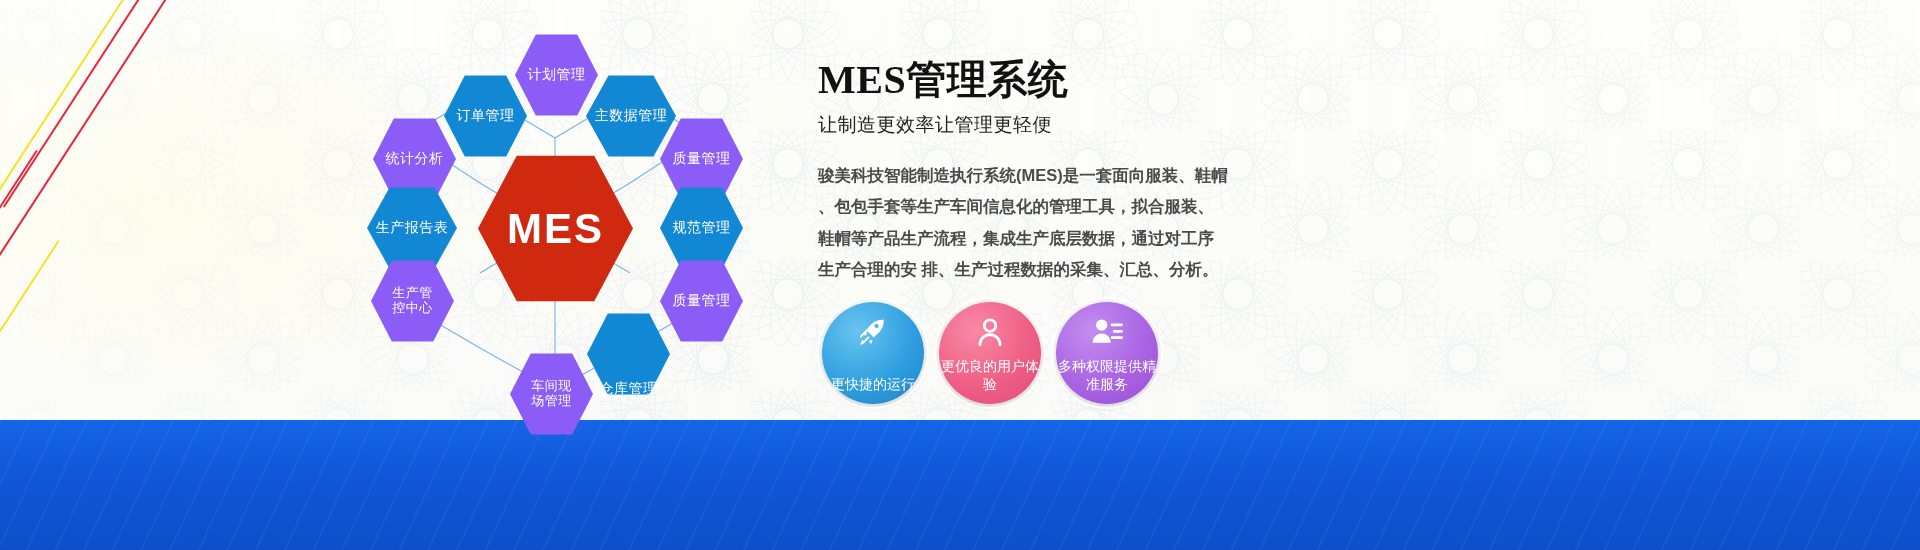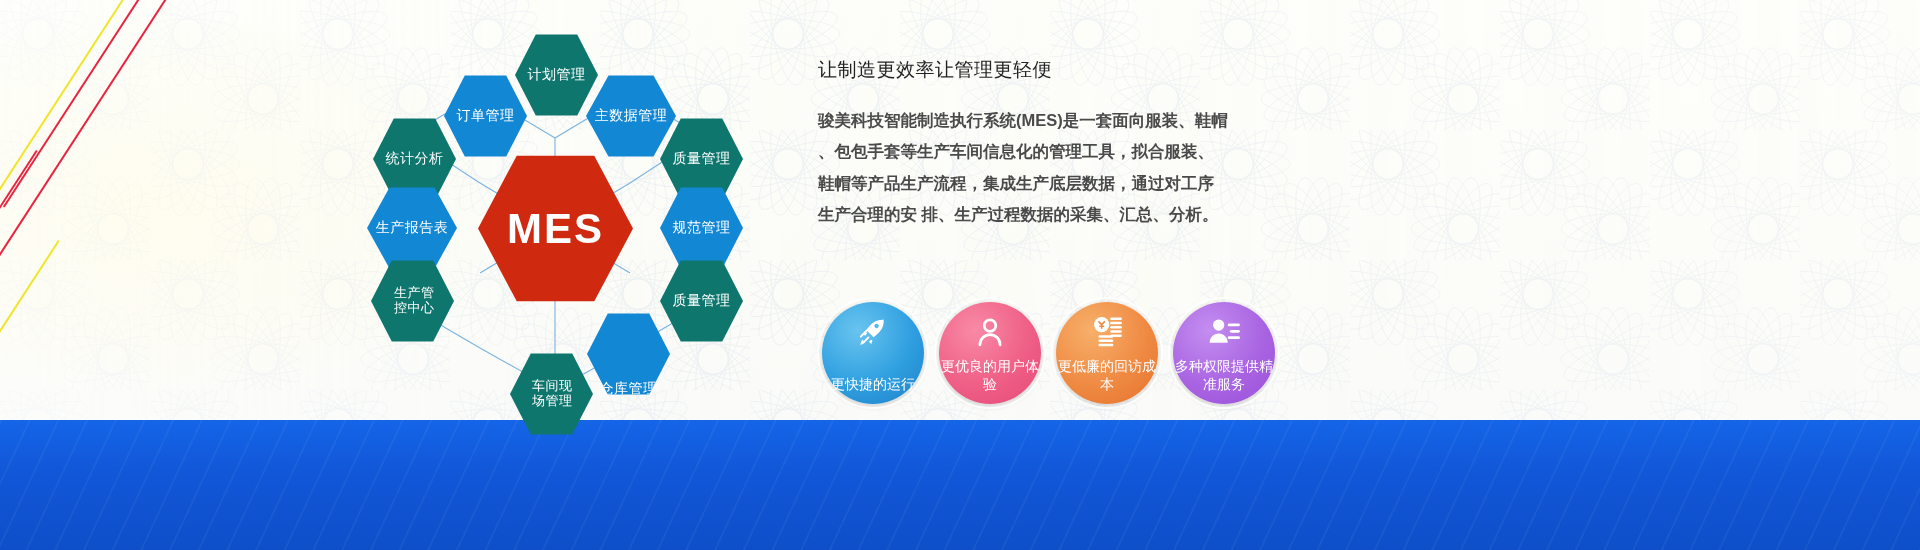--- a/index.html
+++ b/index.html
@@ -44,21 +44,21 @@
   .hex {
     position:absolute;
     display:flex; align-items:center; justify-content:center;
     text-align:center;
     color:#fff;
     line-height:1.12;
     clip-path: polygon(25% 3%, 75% 3%, 100% 50%, 75% 97%, 25% 97%, 0% 50%);
     border-radius:6px;
     letter-spacing:0.5px;
   }
-  .hex.green { background:#0f766e;text-align:right; }
+  .hex.green { background:#8b5cf6; }
   .hex.blue  { background:#1287d4; }
   .hex.red   { background:#cf2a10; }
   .hex span { display:block; padding:0 6px; }
 
   
   #panel { position:absolute; left:818px; top:52px; width:1070px; }
   #title {
     font-family:"Liberation Serif","DejaVu Serif",serif;
     font-weight:bold; font-size:40px; color:#111; letter-spacing:0.5px;
   }
@@ -203,20 +203,21 @@
     <div class="hex green" style="left:180px; top:333px; width:83px; height:86px; font-size:13px;">
       <span style="max-width:54px; margin:0 auto;">车间现场管理</span>
     </div>
 
     <div class="hex blue" style="left:257px; top:293px; width:83px; height:86px; font-size:14px;align-items:flex-end;">
       <span>仓库管理</span>
     </div>
   </div>
 
   <div id="panel">
+    <div id="title">MES管理系统</div>
     <div id="subtitle">让制造更效率让管理更轻便</div>
     <div id="para">
       <p>骏美科技智能制造执行系统(MES)是一套面向服装、鞋帽</p>
       <p>、包包手套等生产车间信息化的管理工具，拟合服装、</p>
       <p>鞋帽等产品生产流程，集成生产底层数据，通过对工序</p>
       <p>生产合理的安 排、生产过程数据的采集、汇总、分析。</p>
     </div>
   </div>
 
   <div id="badges">
@@ -235,40 +236,20 @@
 
     <div class="badge b2">
       <div class="ring"></div>
       <svg class="bicon" viewBox="0 0 32 32" fill="none" stroke="#fff" stroke-width="2.6">
         <circle cx="16" cy="10" r="5.4"></circle>
         <path d="M6.5 28c0-5.3 4.3-9.6 9.5-9.6s9.5 4.3 9.5 9.6" stroke-linecap="round"></path>
       </svg>
       <div class="blabel">更优良的用户体验</div>
     </div>
 
-    <div class="badge b3">
-      <div class="ring"></div>
-      <svg class="bicon" viewBox="0 0 32 32">
-        <g fill="#fff">
-          <circle cx="11" cy="9" r="7.2"></circle>
-          <rect x="19" y="2.4" width="11" height="2.4" rx="1.2"></rect>
-          <rect x="19" y="6.4" width="11" height="2.4" rx="1.2"></rect>
-          <rect x="19" y="10.4" width="11" height="2.4" rx="1.2"></rect>
-          <rect x="19" y="14.4" width="11" height="2.4" rx="1.2"></rect>
-          <rect x="19" y="18.4" width="11" height="2.4" rx="1.2"></rect>
-          <rect x="8" y="19" width="14" height="2.4" rx="1.2"></rect>
-          <rect x="8" y="23" width="14" height="2.4" rx="1.2"></rect>
-          <rect x="8" y="27" width="14" height="2.4" rx="1.2"></rect>
-        </g>
-        <g stroke="#ef8a43" stroke-width="1.5" fill="none">
-          <path d="M8 6l3 3 3-3M11 9v4M8.8 10.6h4.4"></path>
-        </g>
-      </svg>
-      <div class="blabel">更低廉的回访成本</div>
-    </div>
 
     <div class="badge b4">
       <div class="ring"></div>
       <svg class="bicon" viewBox="0 0 32 32" fill="#fff">
         <circle cx="11" cy="9.5" r="5.3"></circle>
         <path d="M2.5 26c0-4.7 3.8-8.5 8.5-8.5s8.5 3.8 8.5 8.5z"></path>
         <rect x="19.5" y="8" width="11.5" height="2.7" rx="1.35"></rect>
         <rect x="21.5" y="14" width="9.5" height="2.7" rx="1.35"></rect>
         <rect x="19.5" y="20" width="11.5" height="2.7" rx="1.35"></rect>
       </svg>

